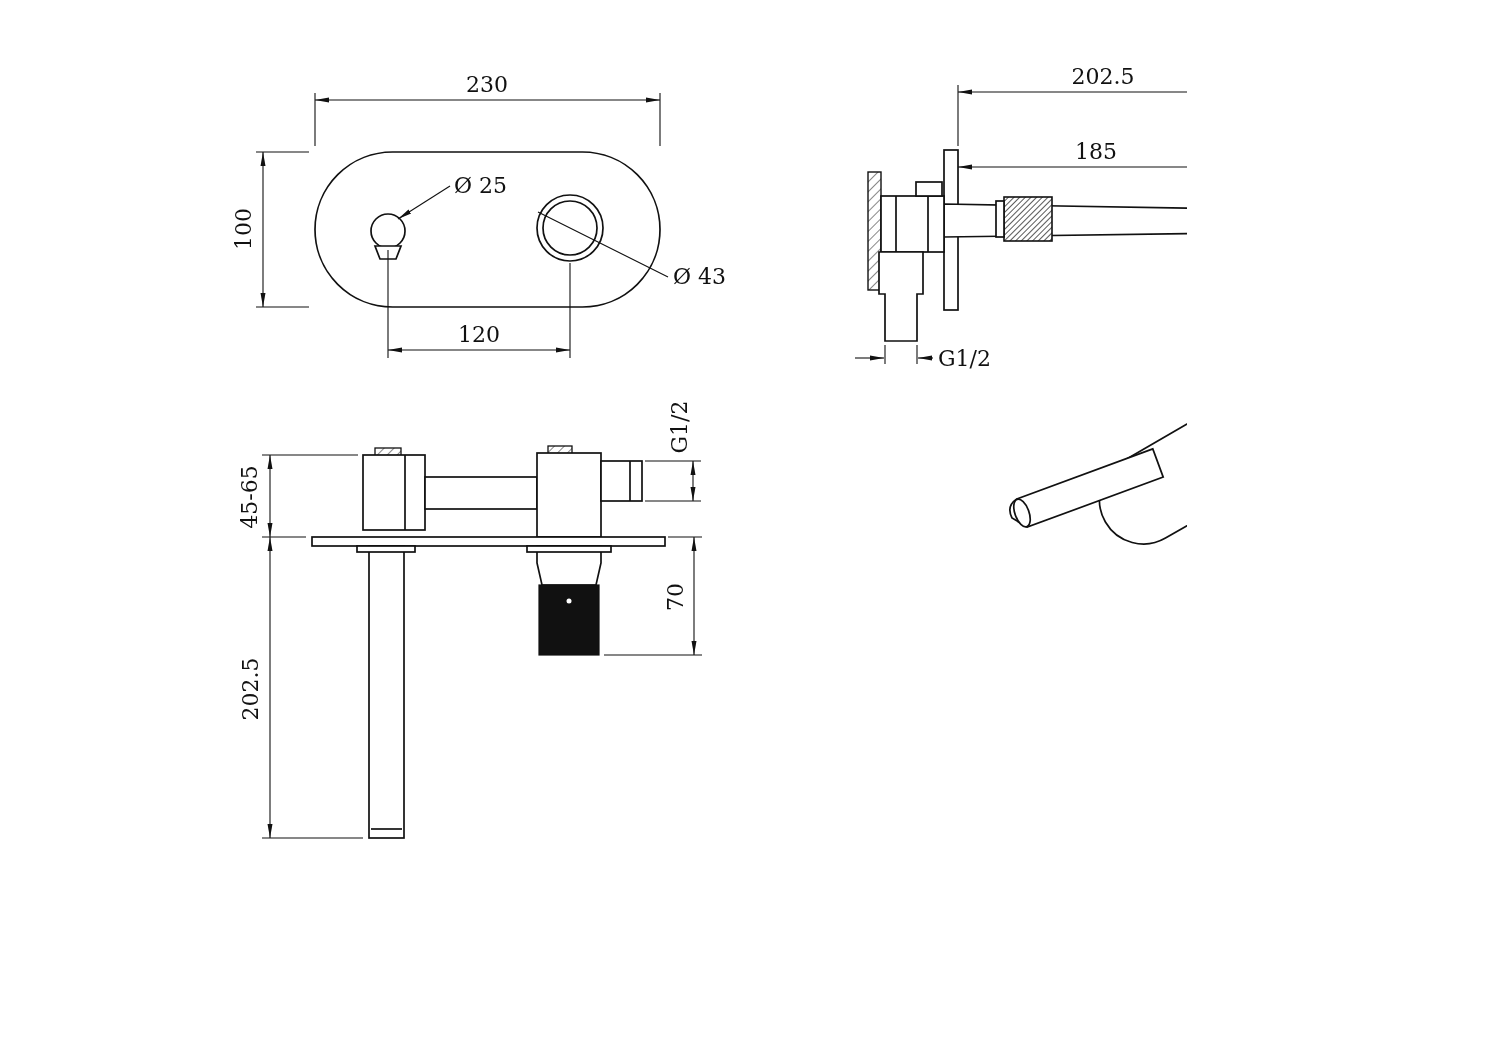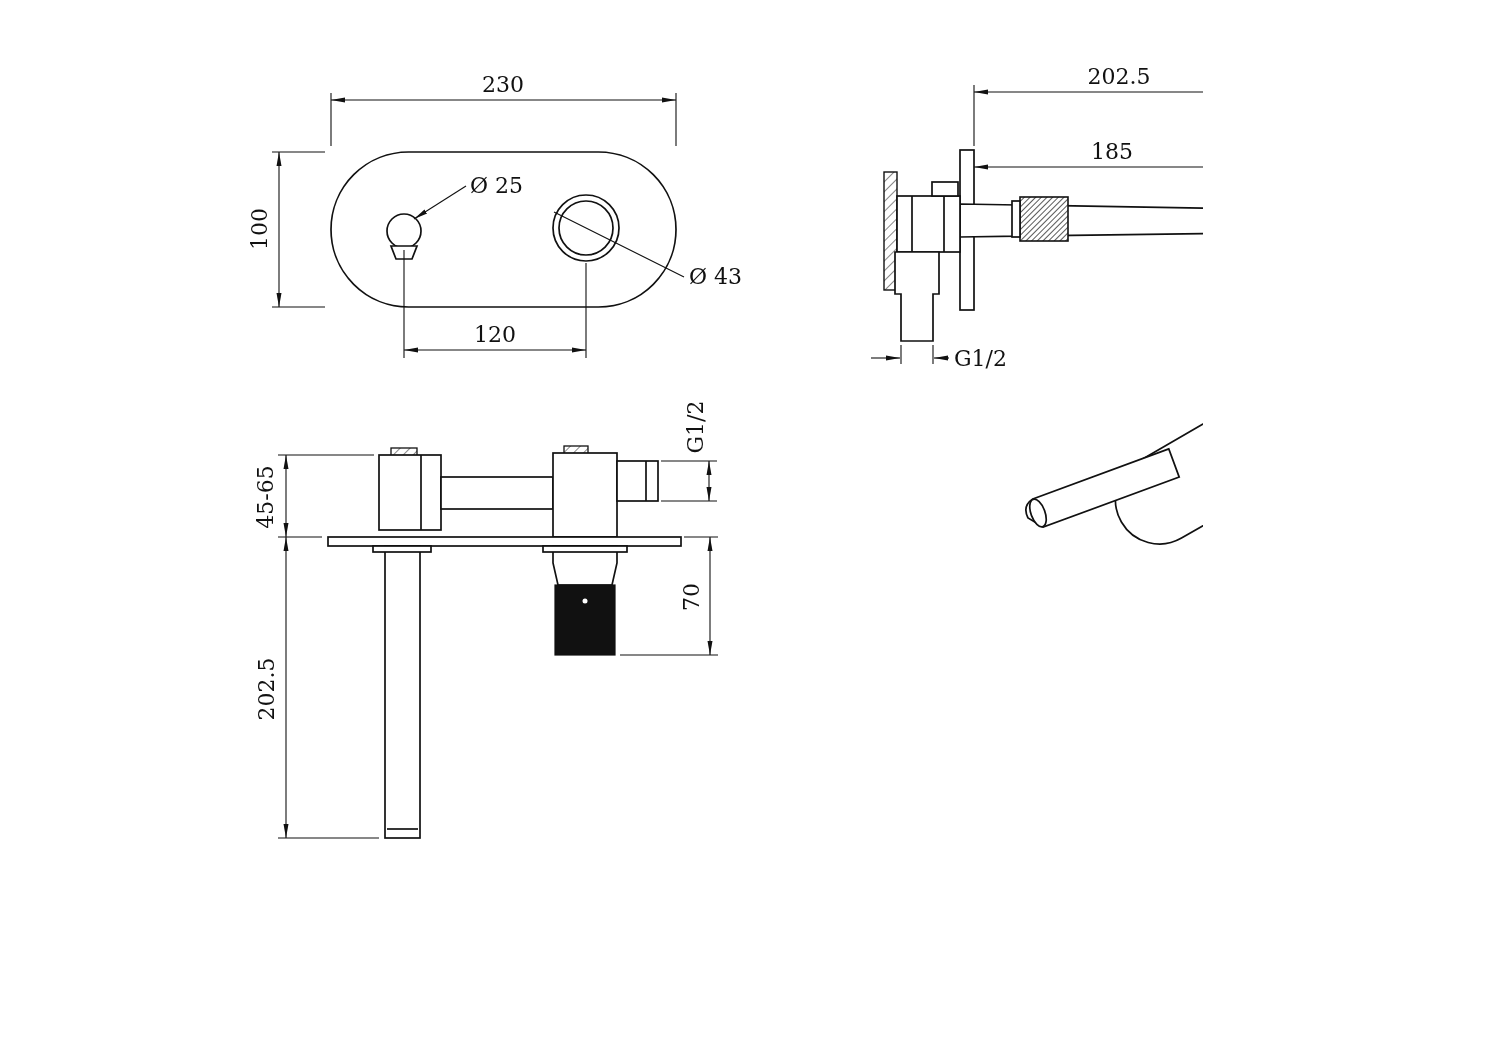--- a/index.html
+++ b/index.html
@@ -1,17 +1,17 @@
 <!DOCTYPE html>
 <html><head>
 <meta charset="utf-8">
 <title>Technical Drawing</title>
 <style>
   html,body{margin:0;padding:0;background:#ffffff;}
-  .stage{position:relative;width:1187px;height:1058px;background:#ffffff;overflow:hidden;padding-left:16px;}
+  .stage{position:relative;width:1187px;height:1058px;background:#ffffff;overflow:hidden;}
   svg text{font-family:"DejaVu Serif","Liberation Serif",serif;font-size:22px;fill:#111111;}
   .objw{fill:#ffffff;stroke:#111111;stroke-width:1.7;}
   .obj{fill:none;stroke:#111111;stroke-width:1.7;}
   .dim{fill:none;stroke:#111111;stroke-width:1.1;}
   .solid{fill:#111111;stroke:#111111;stroke-width:1.2;}
 </style>
 </head>
 <body>
 
 <div class="stage">

